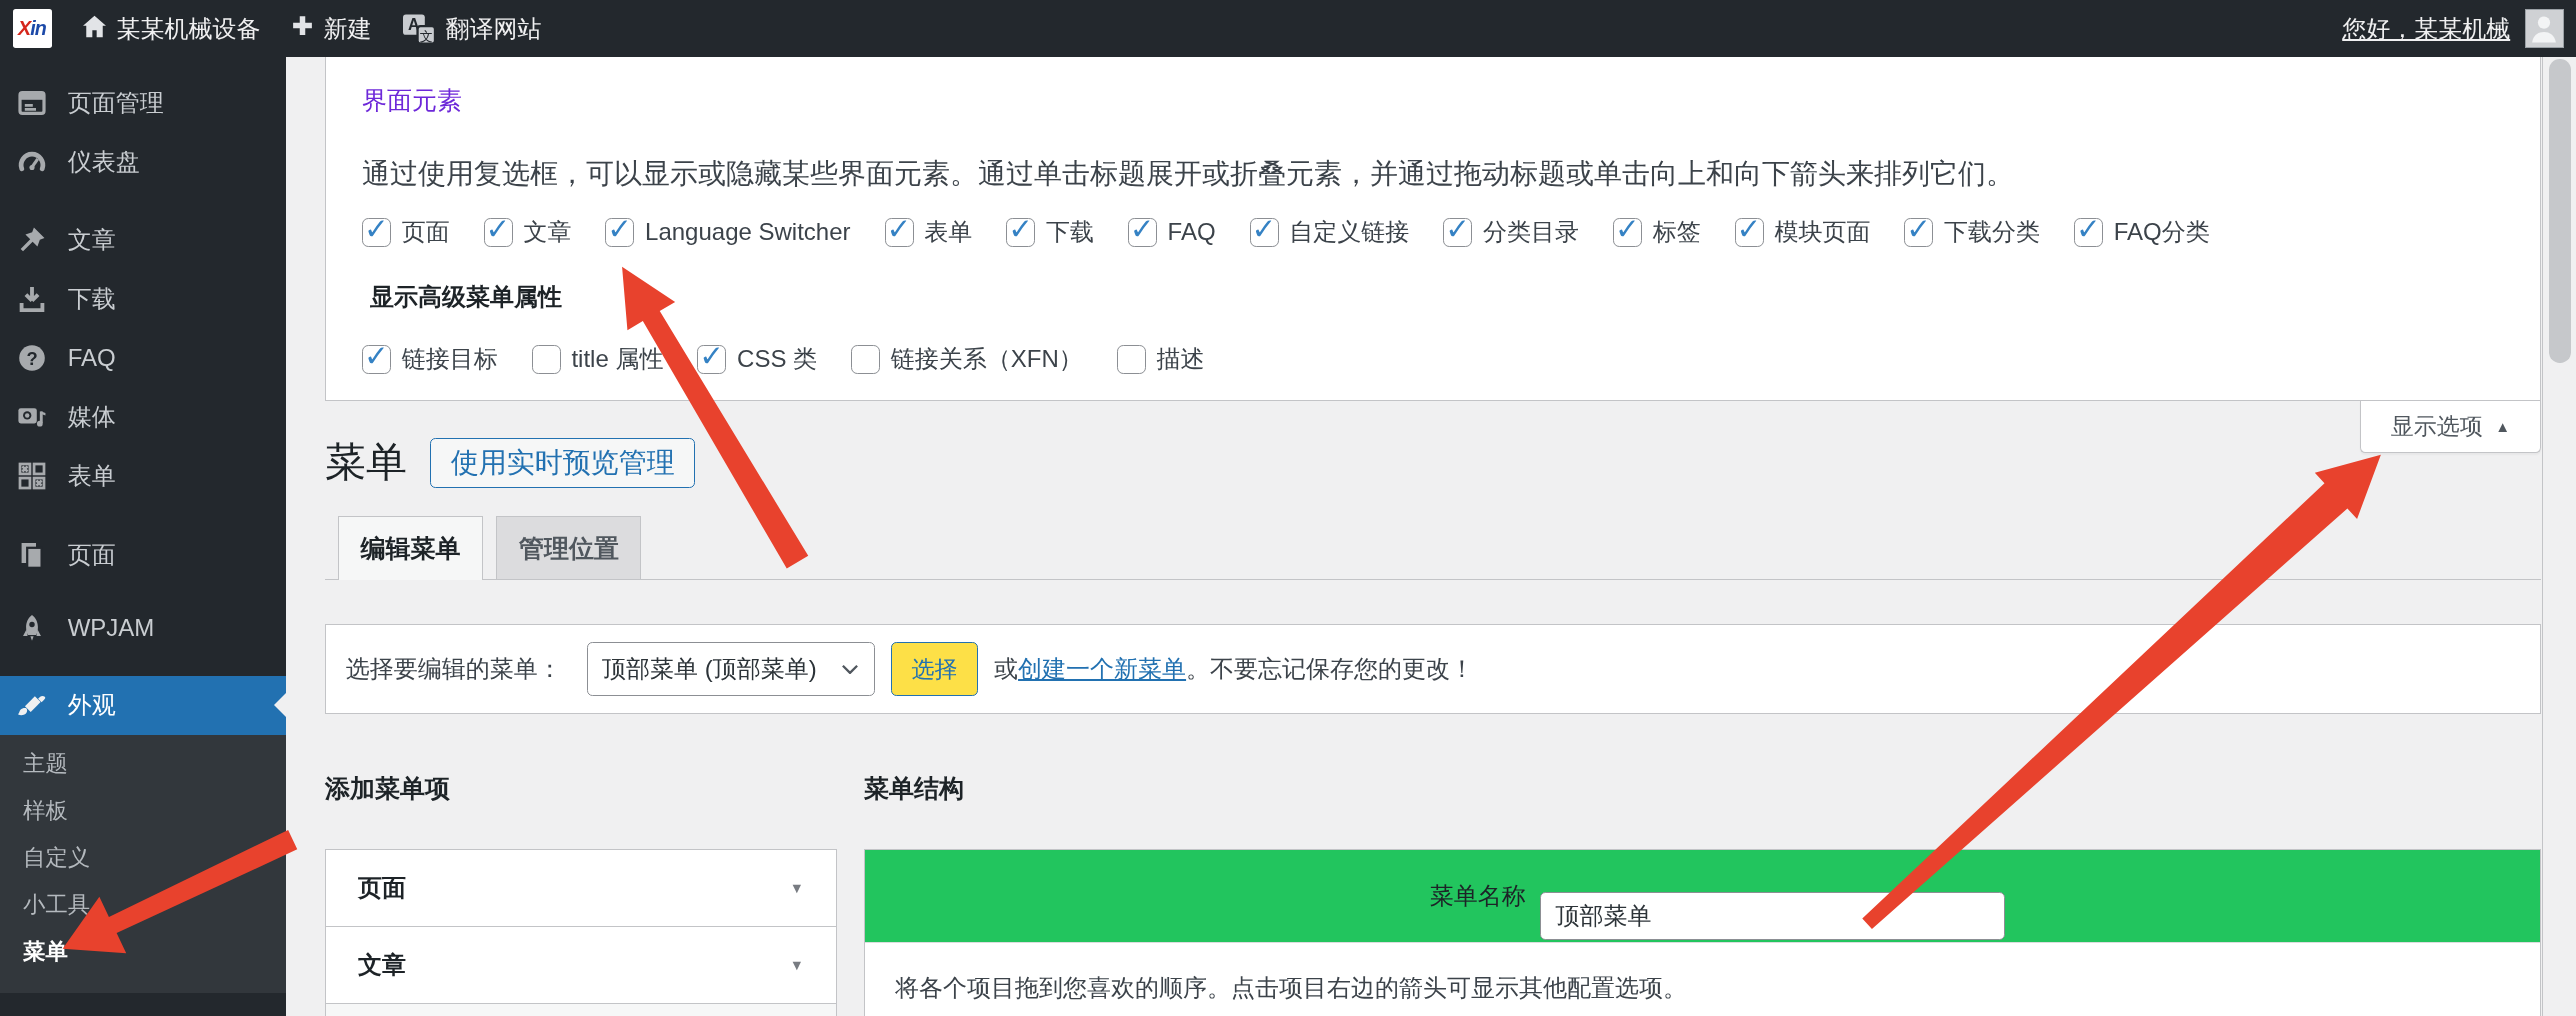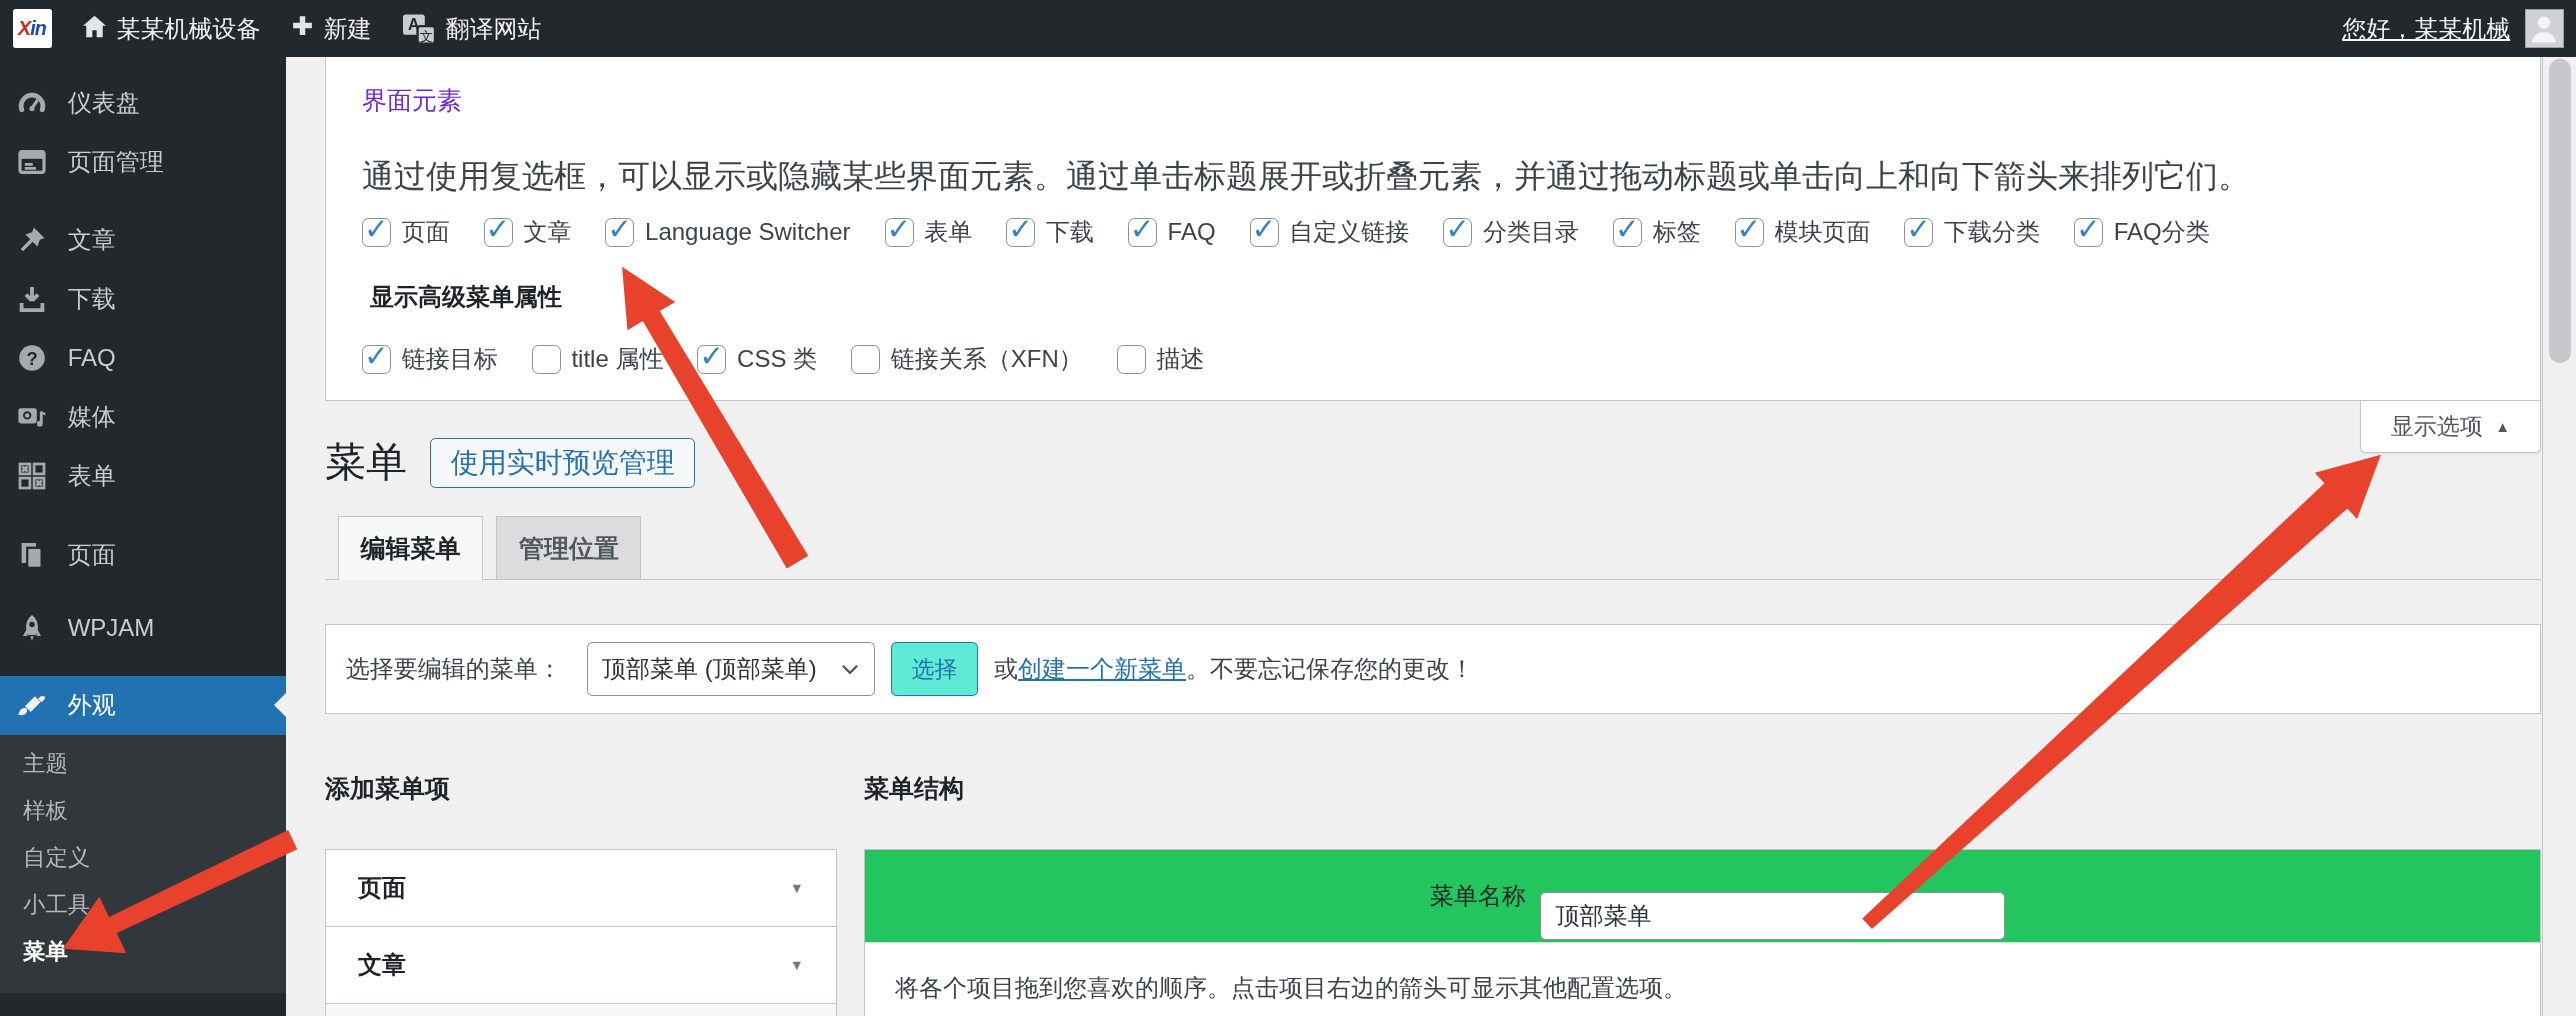--- a/index.html
+++ b/index.html
@@ -33,21 +33,21 @@
          border-right:12.5px solid #f0f0f1;}
   .submenu{background:#32373c;padding:5px 0 18px 0;}
   .sm-item{height:47px;display:flex;align-items:center;padding-left:23px;
            color:#b4b9be;font-size:22.4px;cursor:pointer;}
   .sm-item.current{color:#fff;font-weight:bold;}
 
   
   .so-panel{position:absolute;left:325px;top:57px;width:2216px;height:344px;background:#fff;
             border:0.9px solid #c3c4c7;border-top:none;box-sizing:border-box;z-index:2;}
   .so-title{position:absolute;left:36px;top:27px;font-size:25px;font-weight:normal;color:#6d28d9;}
-  .so-desc{position:absolute;left:36px;top:98px;font-size:32px;color:#3c434a;}
+  .so-desc{position:absolute;left:36px;top:98px;font-size:28px;color:#3c434a;}
   .cb-row{position:absolute;left:36px;display:flex;align-items:center;gap:34px;}
   .cb-row.r1{top:159px;}
   .so-adv{position:absolute;left:44px;top:224px;font-size:24px;font-weight:bold;color:#1d2327;}
   .cb-row.r2{top:286px;}
   .cb{display:flex;align-items:center;gap:10.7px;font-size:24px;color:#3c434a;cursor:pointer;}
   .box{width:29px;height:29px;background:#fff;border:1.8px solid #8c8f94;border-radius:6.3px;
        box-sizing:border-box;position:relative;}
   .box.checked::after{content:"\2713";position:absolute;left:0.9px;top:-6.3px;font-size:29.5px;
        font-weight:bold;color:#3582c4;}
 
@@ -73,21 +73,21 @@
   .hr{position:absolute;left:325px;top:579px;width:2216px;border-top:0.9px solid #c3c4c7;z-index:1;}
 
   
   .selrow{position:absolute;left:325px;top:624px;width:2216px;height:90px;background:#fff;
           border:0.9px solid #c3c4c7;box-sizing:border-box;display:flex;align-items:center;font-size:24px;}
   .selrow .lbl{margin-left:19.7px;}
   .fakeselect{margin-left:25px;width:288px;height:54px;border:1.8px solid #8c8f94;border-radius:5.4px;
           background:#fff;display:flex;align-items:center;padding:0 14.3px;box-sizing:border-box;
           color:#2c3338;cursor:pointer;}
   .fakeselect .txt{flex:1;white-space:nowrap;}
-  .btn-select{margin-left:16px;height:54px;padding:0 19.7px;display:flex;align-items:center;background:#5eead4;
+  .btn-select{margin-left:16px;height:54px;padding:0 19.7px;display:flex;align-items:center;background:#fde047;
           border:1.8px solid #2271b1;border-radius:5.4px;color:#2271b1;font-size:23px;cursor:pointer;box-sizing:border-box;}
   .ortext{margin-left:16px;color:#3c434a;}
   a.newmenu{color:#2271b1;text-decoration:underline;cursor:pointer;}
 
   
   .colhead{position:absolute;font-size:25px;font-weight:bold;color:#1d2327;top:772px;}
   .accordion{position:absolute;left:325px;top:849px;width:512px;background:#fff;
              border:0.9px solid #c3c4c7;box-sizing:border-box;}
   .acc-row{height:76px;display:flex;align-items:center;justify-content:space-between;
            padding:0 32px;border-bottom:0.9px solid #c3c4c7;font-size:24px;font-weight:bold;
@@ -158,36 +158,36 @@
           </svg>
       </span>
     </div>
   </div>
 
   <div class="sidebar">
     <div style="height:16px"></div>
     <div class="sb-item">
       <span class="ico">
         <svg width="32" height="32" viewBox="0 0 20 20">
+            <rect x="2.5" y="3.5" width="15" height="13" rx="1.5" fill="none" stroke="#a7aaad" stroke-width="2"></rect>
+            <rect x="2.5" y="3.5" width="15" height="4.5" fill="#a7aaad"></rect>
+            <path d="M5.5 11.5h5M5.5 14h7" stroke="#a7aaad" stroke-width="1.8"></path>
+          </svg>
+      </span>
+        <span>页面管理</span>
+    </div>
+    <div class="sb-item">
+      <span class="ico">
+        <svg width="32" height="32" viewBox="0 0 20 20">
             <path d="M3.6 14.2a6.8 6.8 0 1 1 12.8 0" fill="none" stroke="#a7aaad" stroke-width="3" stroke-linecap="round"></path>
             <path d="M10 13.2 13.6 8" stroke="#a7aaad" stroke-width="2"></path>
             <circle cx="10" cy="13.4" r="1.6" fill="#a7aaad"></circle>
           </svg>
       </span>
         <span>仪表盘</span>
-    </div>
-    <div class="sb-item">
-      <span class="ico">
-        <svg width="32" height="32" viewBox="0 0 20 20">
-            <rect x="2.5" y="3.5" width="15" height="13" rx="1.5" fill="none" stroke="#a7aaad" stroke-width="2"></rect>
-            <rect x="2.5" y="3.5" width="15" height="4.5" fill="#a7aaad"></rect>
-            <path d="M5.5 11.5h5M5.5 14h7" stroke="#a7aaad" stroke-width="1.8"></path>
-          </svg>
-      </span>
-        <span>页面管理</span>
     </div>
     <div class="sb-pad"></div>
     <div class="sb-item">
       <span class="ico">
         <svg width="32" height="32" viewBox="0 0 20 20">
             <path d="M11.2 2.2 17.8 8.8 14.9 9.9 13.4 14.1 10.4 11.1 4.4 17.1 2.9 15.6 8.9 9.6 5.9 6.6 10.1 5.1z" fill="#a7aaad"></path>
           </svg>
       </span>
         <span>文章</span>
     </div>

